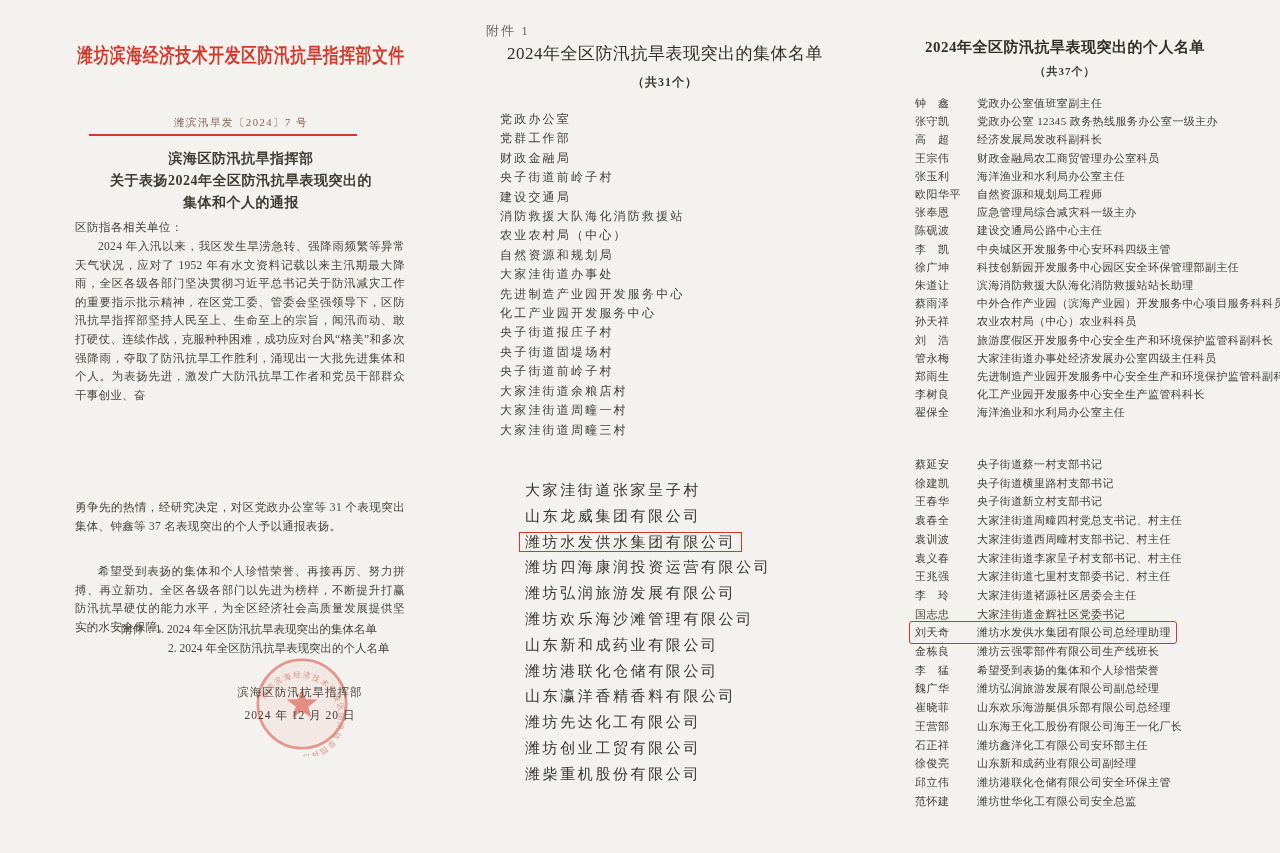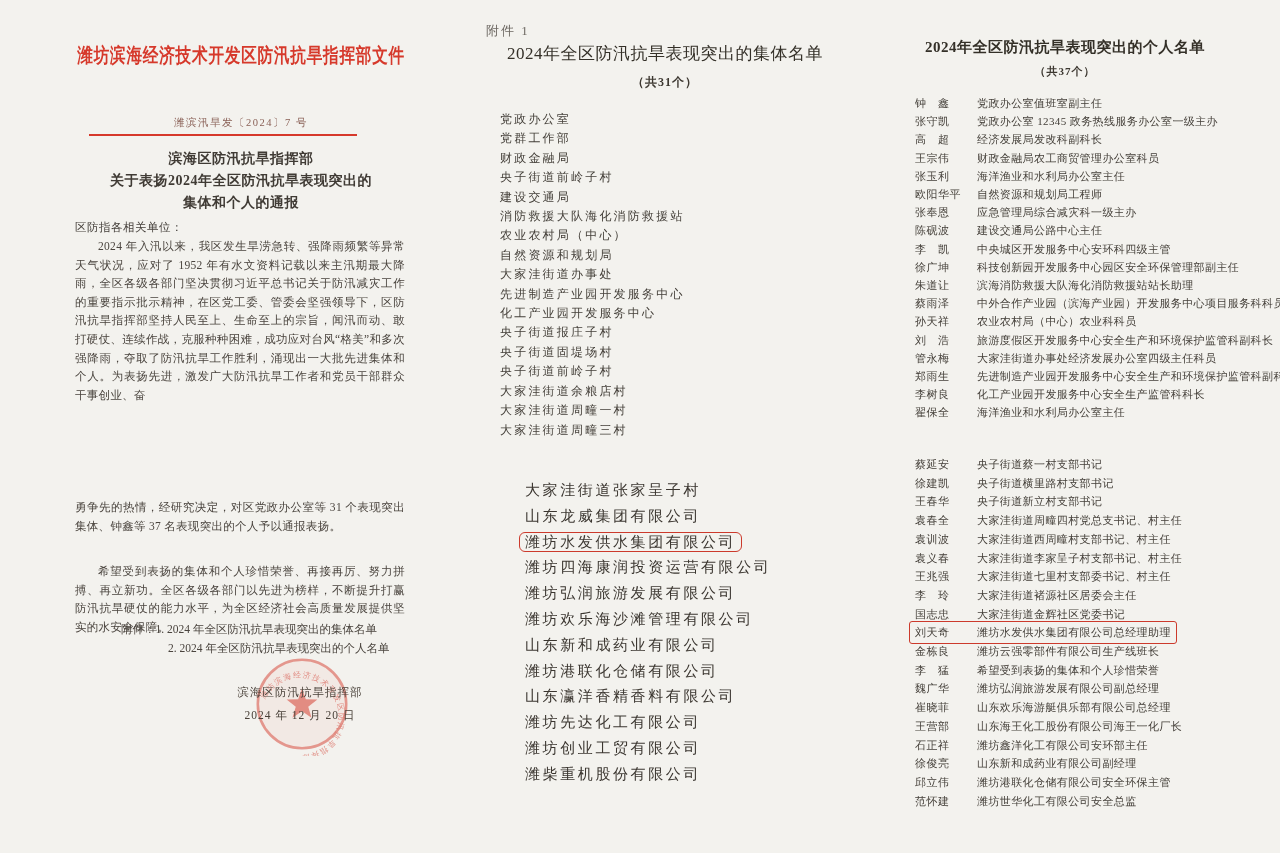--- a/index.html
+++ b/index.html
@@ -45,21 +45,21 @@
     font-size:17px;font-weight:400;color:#343028;letter-spacing:.5px;}
   .p2-subtitle{position:absolute;top:64px;left:0;width:100%;text-align:center;
     font-size:12px;font-weight:600;color:#3d3831;letter-spacing:1px;}
   .c-list{position:absolute;}
   #c-list-1{top:100px;left:30px;}
   #c-list-1 .c-row{line-height:19.4px;font-size:12px;letter-spacing:2.2px;color:#45403a;}
   #c-list-2{top:468px;left:55px;}
   #c-list-2 .c-row{line-height:25.8px;font-size:15px;letter-spacing:2.6px;color:#3b3630;}
   .c-text{white-space:nowrap;}
   .c-row.boxed .c-text{
-    border:1.6px solid #cc3a2c;border-radius:6px;padding:0 5px;margin-left:-6px;
+    border:1.6px solid #cc3a2c;border-radius:0;padding:0 5px;margin-left:-6px;
     display:inline-block;line-height:1.25;}
 
   
   #page3{left:880px;top:0;width:400px;height:853px;}
   .p3-title{position:absolute;top:38px;left:0;width:370px;text-align:center;
     font-size:15px;font-weight:700;color:#343028;letter-spacing:.5px;}
   .p3-subtitle{position:absolute;top:64px;left:0;width:370px;text-align:center;
     font-size:11px;font-weight:600;color:#3d3831;letter-spacing:1px;}
   .p-list{position:absolute;left:35px;}
   #p-list-1{top:94px;}

